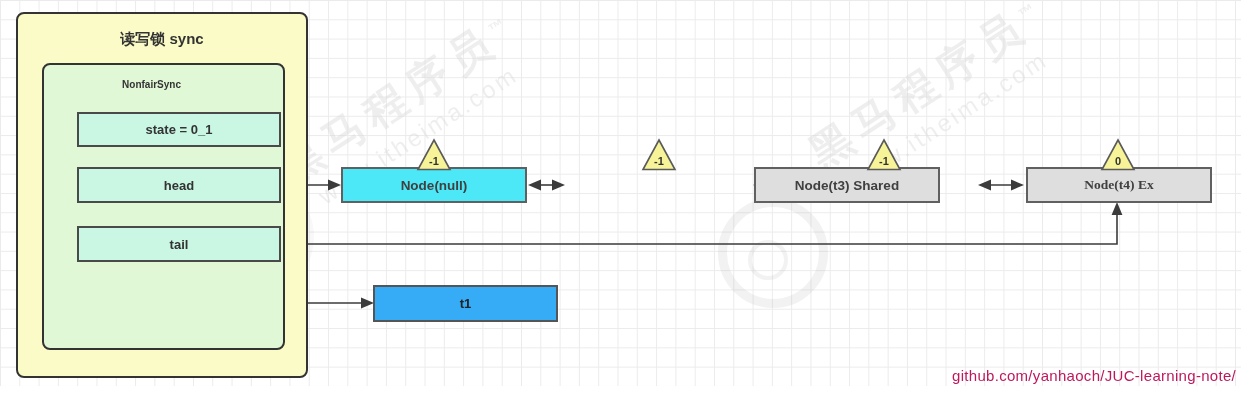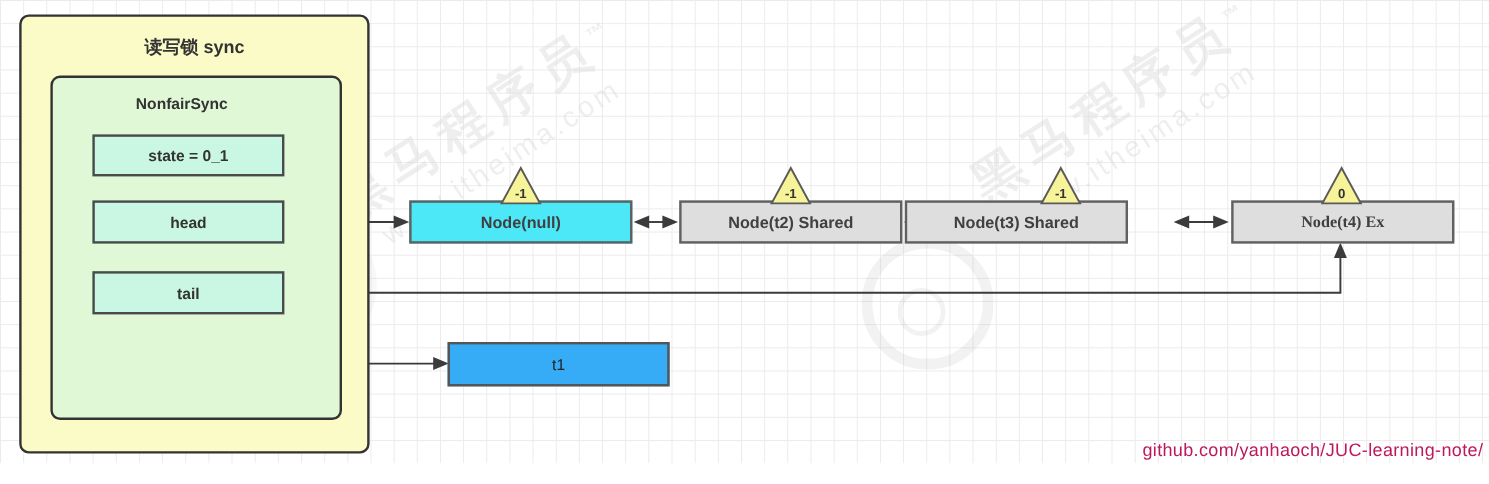--- a/index.html
+++ b/index.html
@@ -51,24 +51,24 @@
   .outer-title {
     position: absolute; left: 16px; top: 30px; width: 292px;
     text-align: center; font-size: 15px; font-weight: 700; color: #333;
   }
   .inner-box {
     position: absolute; left: 42px; top: 63px; width: 243px; height: 287px;
     background: #e1f8d7; border: 2px solid #333; border-radius: 8px;
   }
   .inner-title {
     position: absolute; left: 42px; top: 79px; width: 219px;
-    text-align: center; font-size: 13px; font-weight: 700; color: #333;
+    text-align: center; font-size: 10px; font-weight: 700; color: #333;
   }
   .field {
-    position: absolute; left: 77px; width: 160px; height: 36px;
+    position: absolute; left: 77px; width: 204px; height: 36px;
     background: #c9f7e4; border: 2px solid #4a4a4a;
     display: flex; align-items: center; justify-content: center;
     font-size: 13px; font-weight: 700; color: #333;
   }
   .field-state { top: 112px; height: 35px; }
   .field-head  { top: 167px; }
   .field-tail  { top: 226px; }
   .field-eot   { top: 285px; }
 
   
@@ -86,21 +86,21 @@
   .tri { position: absolute; top: 138px; width: 36px; height: 33px; }
   .tri-1 { left: 416px; } .tri-2 { left: 641px; }
   .tri-3 { left: 866px; } .tri-4 { left: 1100px; }
   .tri text { font: 700 11px "Liberation Sans", sans-serif; fill: #333; }
 
   
   .thread-box {
     position: absolute; left: 373px; top: 285px; width: 185px; height: 37px;
     background: #36acf7; border: 2px solid #555;
     display: flex; align-items: center; justify-content: center;
-    font-size: 13px; font-weight: 400; color: #222;
+    font-size: 13px; font-weight: 700; color: #222;
   }
 
   .connections { position: absolute; left: 0; top: 0; pointer-events: none; }
   .connections line, .connections polyline { stroke: #3b3b3b; stroke-width: 1.6; fill: none; }
   .connections polygon { fill: #3b3b3b; }
 
   .footer-credit {
     position: absolute; left: 952px; top: 367px; width: 272px;
     font-size: 15px; color: #be185d; letter-spacing: .3px; white-space: nowrap;
   }
@@ -159,23 +159,20 @@
   <div class="field field-tail">
     <span>tail</span>
   </div>
   <div class="field field-head">
     <span>head</span>
   </div>
 
   <div class="node node-1">
     <span>Node(null)</span>
   </div>
-  <div class="node node-2">
-    <span>Node(t2) Shared</span>
-  </div>
   <div class="node node-3">
     <span>Node(t3) Shared</span>
   </div>
   <div class="node node-4">
     <span>Node(t4) Ex</span>
   </div>
 
   <svg class="tri tri-1" viewBox="0 0 36 33">
     <polygon points="18,2 34,31.5 2,31.5" fill="#f7f398" stroke="#5a5a5a" stroke-width="1.6"></polygon>
     <text x="18" y="27" text-anchor="middle">-1</text>

